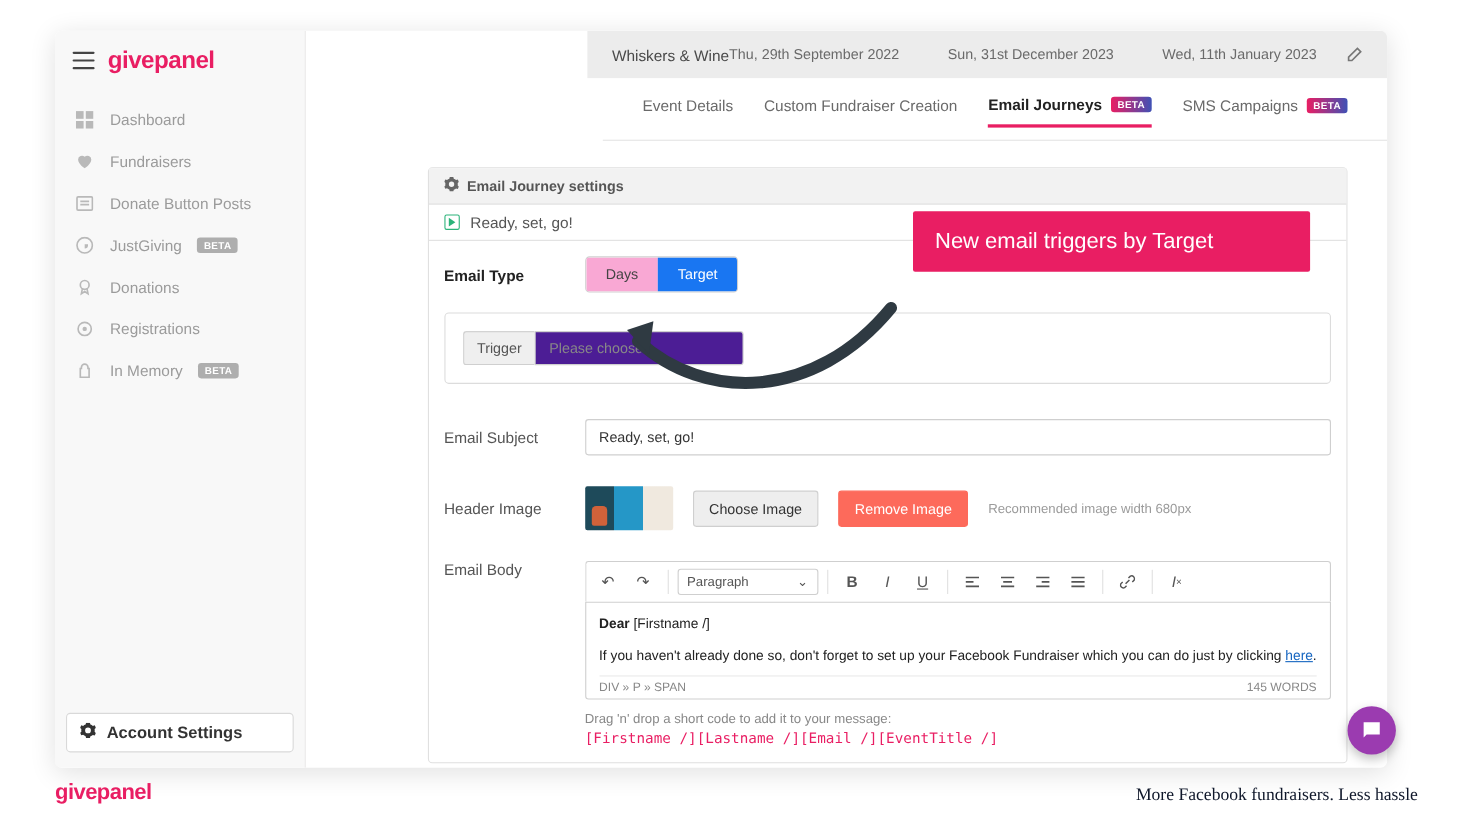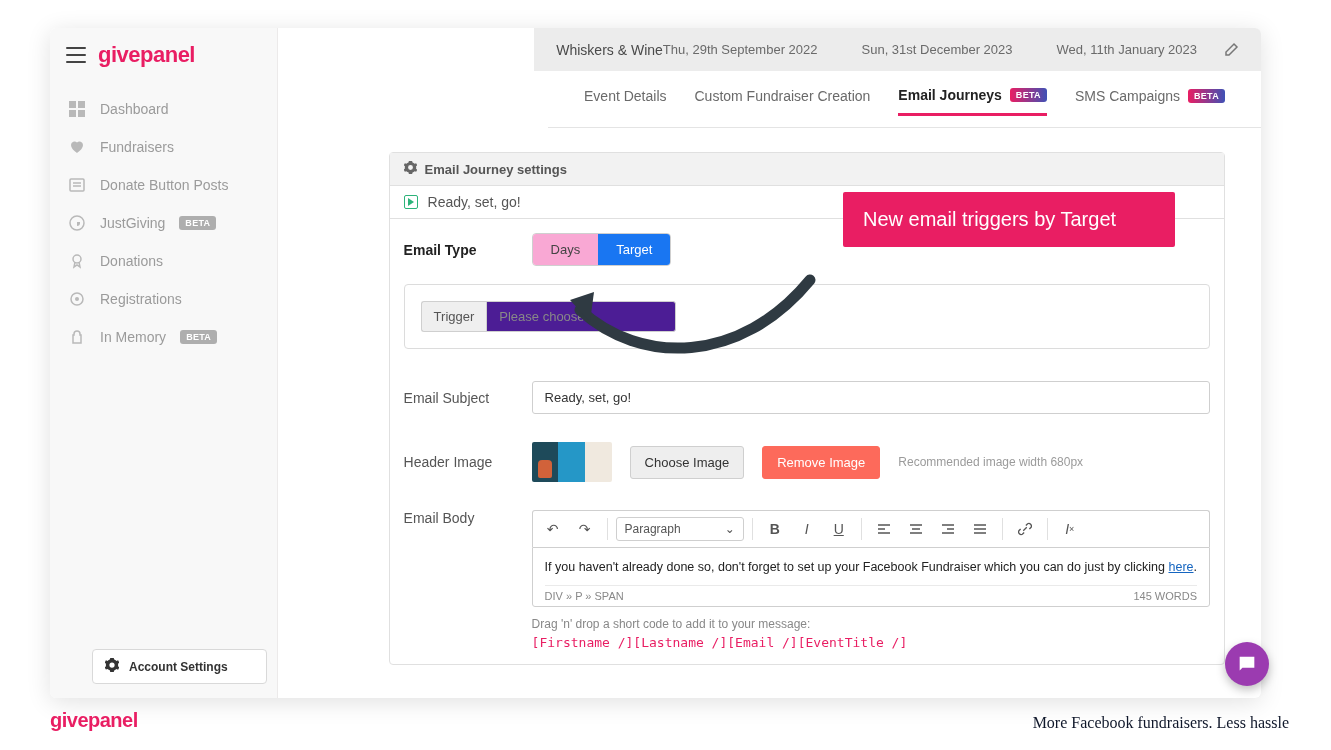--- a/index.html
+++ b/index.html
@@ -10,21 +10,21 @@
   .sidebar-top { display: flex; align-items: center; gap: 12px; padding: 14px 16px 18px; }
   .hamburger { width: 20px; height: 16px; display: flex; flex-direction: column; justify-content: space-between; cursor: pointer; }
   .hamburger span { height: 2px; background: #444; border-radius: 1px; }
   .brand { font-weight: 800; font-size: 22px; color: #e91e63; letter-spacing: -0.5px; }
   .nav { padding: 4px 0; flex: 1; }
   .nav-item { display: flex; align-items: center; gap: 14px; padding: 10px 18px; color: #9b9b9b; font-size: 14px; cursor: pointer; }
   .nav-item .nicon { width: 18px; height: 18px; display: flex; align-items: center; justify-content: center; color: #b9b9b9; }
   .nav-item svg { width: 16px; height: 16px; fill: currentColor; }
   .badge { display: inline-block; font-size: 9px; font-weight: 700; color: #fff; background: #aeaeae; border-radius: 3px; padding: 2px 6px; letter-spacing: .3px; }
   .sidebar-footer { padding: 10px 10px 14px; }
-  .acct-settings { display: flex; align-items: center; gap: 10px; background: #fff; border: 1px solid #d9d9d9; border-radius: 4px; padding: 8px 12px; font-weight: 700; font-size: 12px; cursor: pointer; margin-left: 32px; }
+  .acct-settings { display: flex; align-items: center; gap: 10px; background: #fff; border: 1px solid #d9d9d9; border-radius: 4px; padding: 8px 12px; font-weight: 700; font-size: 15px; cursor: pointer; }
   
   .main { flex: 1; display: flex; flex-direction: column; overflow: hidden; align-items: flex-end; }
   .topbar { background: #ececec; padding: 14px 22px 10px; display: flex; align-items: flex-start; }
   .org { font-size: 14px; color: #4a4a4a; flex: 1; }
   .dates { display: flex; gap: 44px; align-items: flex-start; }
   .date { color: #6a6a6a; font-size: 13px; max-width: 155px; }
   .edit-icon { color: #777; margin-left: 26px; cursor: pointer; }
   .tabs { display: flex; gap: 28px; padding: 16px 36px 12px; border-bottom: 1px solid #e4e4e4; }
   .tab { padding-bottom: 10px; color: #6a6a6a; font-size: 14px; cursor: pointer; display: flex; align-items: center; gap: 8px; }
   .tab.active { color: #222; font-weight: 600; border-bottom: 3px solid #e91e63; margin-bottom: -1px; }
@@ -55,21 +55,21 @@
   .tb-btn { width: 28px; height: 28px; display: flex; align-items: center; justify-content: center; color: #555; cursor: pointer; font-size: 14px; border-radius: 3px; }
   .tb-select { border: 1px solid #cfcfcf; border-radius: 3px; padding: 4px 8px; font-size: 12px; color: #555; display: flex; align-items: center; gap: 44px; cursor: pointer; }
   .editor { border: 1px solid #cfcfcf; border-radius: 0 0 3px 3px; padding: 10px 12px 2px; font-size: 12.5px; color: #222; line-height: 1.5; }
   .editor p { margin-bottom: 8px; }
   .editor .salutation { margin-bottom: 10px; }
   .editor a { color: #1565c0; text-decoration: underline; }
   .editor-status { display: flex; justify-content: space-between; color: #888; font-size: 11px; border-top: 1px solid #eaeaea; margin-top: 6px; padding-top: 2px; }
   .shortcodes-hint { font-size: 12px; color: #888; margin-top: 10px; }
   .shortcodes { font-family: ui-monospace, Menlo, Consolas, monospace; color: #e91e63; font-size: 13px; margin-top: 4px; }
   
-  .callout { position: absolute; right: 156px; top: 192px; background: #e91e63; color: #fff; padding: 14px 20px; font-size: 20px; line-height: 1.35; border-radius: 2px; width: 332px; }
+  .callout { position: absolute; right: 140px; top: 192px; background: #e91e63; color: #fff; padding: 14px 20px; font-size: 20px; line-height: 1.35; border-radius: 2px; width: 361px; }
   .arrow { position: absolute; left: 560px; top: 270px; pointer-events: none; }
   
   .page-footer { position: absolute; left: 50px; right: 42px; bottom: 18px; display: flex; justify-content: space-between; align-items: flex-end; }
   .page-footer .brand2 { color: #e91e63; font-weight: 800; font-size: 20px; letter-spacing: -0.5px; }
   .page-footer .tagline { color: #0f172a; font-size: 16px; font-family: Liberation Serif, serif; }
   
   .chat { position: absolute; right: 62px; bottom: 64px; width: 44px; height: 44px; border-radius: 50%; background: #9b3bb0; display: flex; align-items: center; justify-content: center; color: #fff; box-shadow: 0 4px 10px rgba(0,0,0,0.25); cursor: pointer; }
 </style>
 </head>
 <body>
@@ -288,20 +288,21 @@
                     <path d="M6 10l4-4M7 12l-2 2a3 3 0 0 1-4-4l2-2M9 4l2-2a3 3 0 0 1 4 4l-2 2"></path>
                   </svg>
                 </div>
               <div class="tb-sep"></div>
               <div class="tb-btn">
                   <i>I</i>
                   <sub style="font-size:9px">×</sub>
                 </div>
             </div>
             <div class="editor">
+              <p class="salutation"><b>Dear </b><span>[Firstname /]</span></p>
               <p><span>If you haven't already done so, don't forget to set up your Facebook Fundraiser which you can do just by clicking </span><a href="#">here</a><span>.</span></p>
               <div class="editor-status">
                 <span>DIV » P » SPAN</span>
                 <span>145 WORDS</span>
               </div>
             </div>
             <div class="shortcodes-hint">Drag 'n' drop a short code to add it to your message:</div>
             <div class="shortcodes">[Firstname /][Lastname /][Email /][EventTitle /]</div>
           </div>
         </div>

